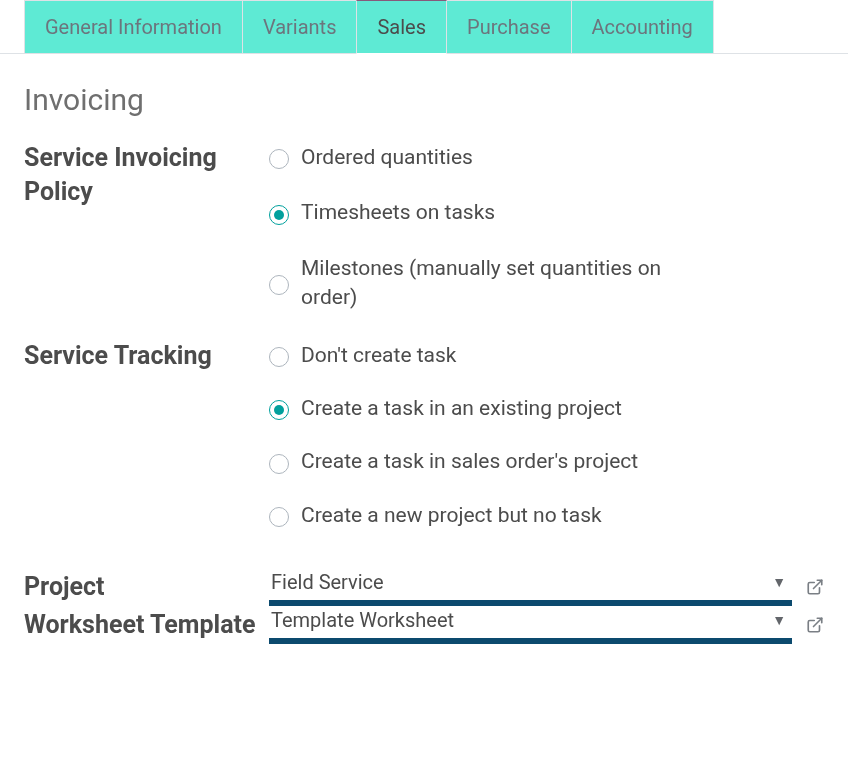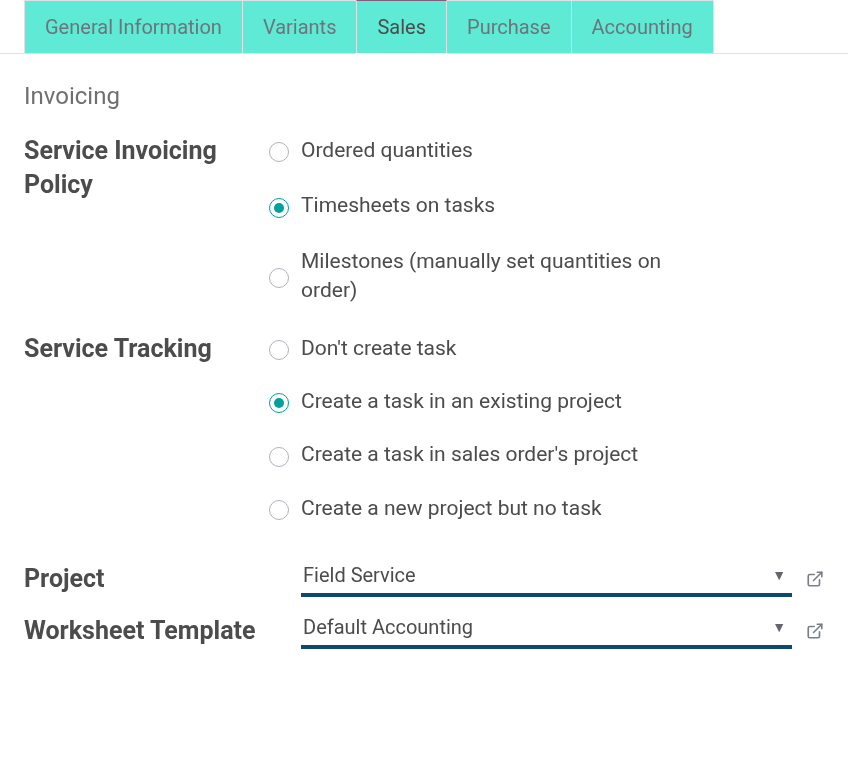--- a/index.html
+++ b/index.html
@@ -34,21 +34,21 @@
     border-bottom: 1px solid #fff;
     color: #4c4c4c;
     position: relative;
     z-index: 1;
     margin-bottom: -1px;
   }
   .content {
     padding: 28px 24px 0 24px;
   }
   .section-title {
-    font-size: 24px;
+    font-size: 30px;
     font-weight: 400;
     color: #6f6f6f;
     margin-bottom: 22px;
   }
   .field-row {
     display: flex;
     align-items: flex-start;
     margin-bottom: 10px;
   }
   .field-label {
@@ -98,35 +98,34 @@
     color: #4c4c4c;
     line-height: 1.4;
     max-width: 400px;
   }
   .tracking-group { margin-top: 14px; margin-bottom: 30px; }
   .tracking-group .radio-option { padding-bottom: 20px; }
   .tracking-group .radio-option:last-child { padding-bottom: 8px; }
   .select-row {
     display: flex;
     align-items: center;
-    margin-bottom: 16px;
-    gap: 32px;
+    margin-bottom: 0;
   }
   .select-row .field-label {
     padding-top: 0;
   }
   .select-wrap {
     flex: 1 1 auto;
     display: flex;
     align-items: center;
   }
   .select-control {
     flex: 1 1 auto;
     border: none;
-    border-bottom: 4px solid #0c4a6e;
+    border-bottom: 6px solid #0c4a6e;
     display: flex;
     align-items: center;
     justify-content: space-between;
     padding: 2px 0 6px 2px;
     cursor: pointer;
     text-align: right;
   }
   .select-text {
     font-size: 20px;
     color: #4c4c4c;
@@ -213,21 +212,21 @@
           <line x1="10" y1="14" x2="21" y2="3"></line>
         </svg>
       </span>
     </div>
   </div>
 
   <div class="select-row">
     <div class="field-label">Worksheet Template</div>
     <div class="select-wrap">
       <div class="select-control">
-        <span class="select-text">Default Accounting</span>
+        <span class="select-text">Template Worksheet</span>
         <span class="caret-down">▼</span>
       </div>
       <span class="external-link">
         <svg width="18" height="18" viewBox="0 0 24 24" fill="none" stroke="currentColor" stroke-width="2.2" stroke-linecap="round" stroke-linejoin="round">
           <path d="M18 13v6a2 2 0 0 1-2 2H5a2 2 0 0 1-2-2V8a2 2 0 0 1 2-2h6"></path>
           <polyline points="15 3 21 3 21 9"></polyline>
           <line x1="10" y1="14" x2="21" y2="3"></line>
         </svg>
       </span>
     </div>

